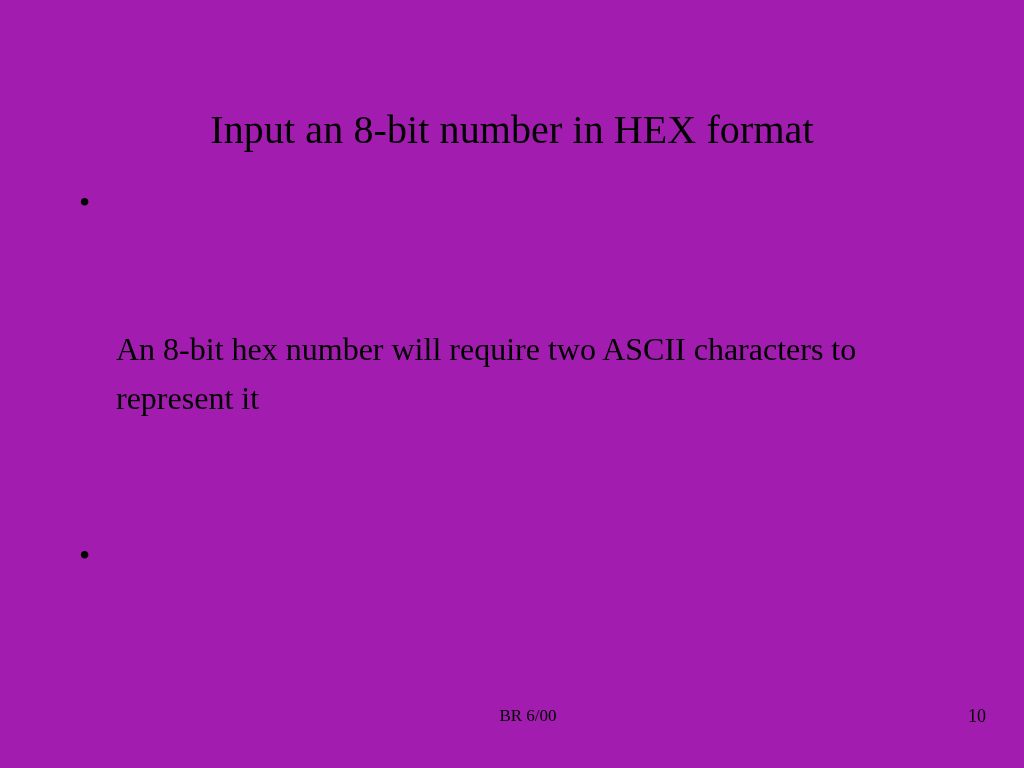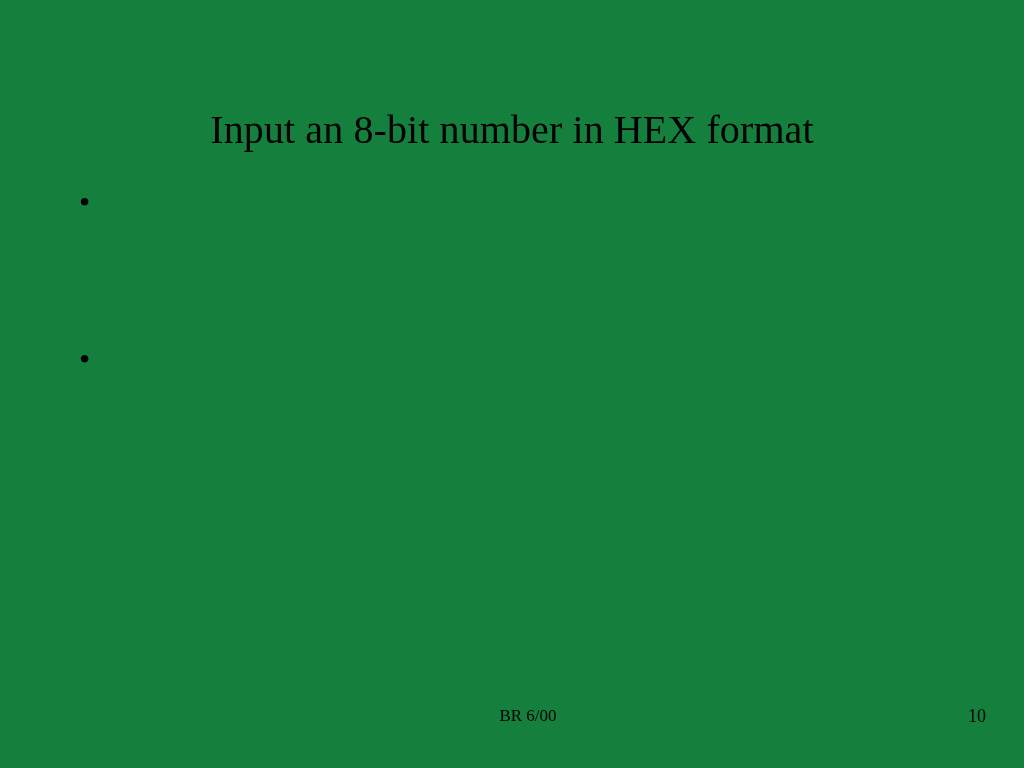--- a/index.html
+++ b/index.html
@@ -14,21 +14,21 @@
     position: relative;
     overflow: hidden;
     font-family: "Liberation Serif", "DejaVu Serif", serif;
     color: #000000;
     -webkit-font-smoothing: antialiased;
   }
 
   .slide {
     position: absolute;
     inset: 0;
-    background: #15803d;
+    background: #a21caf;
   }
 
   
   .slide-title {
     position: absolute;
     left: 60px;
     top: 80px;
     width: 904px;
     text-align: center;
     font-size: 40px;
@@ -115,20 +115,21 @@
 <body>
 
 <div class="slide">
 
   <h1 class="slide-title">Input an 8-bit number in HEX format</h1>
 
   <ul class="body-list">
 
     <li class="bullet-item">
       <span class="bullet-marker">•</span>
+      <span class="bullet-text">An 8-bit hex number will require two ASCII characters to represent it</span>
     </li>
 
     <li class="bullet-item">
       <span class="bullet-marker">•</span>
     </li>
 
   </ul>
 
   <div class="footer">
     <div class="footer-center">BR 6/00</div>

